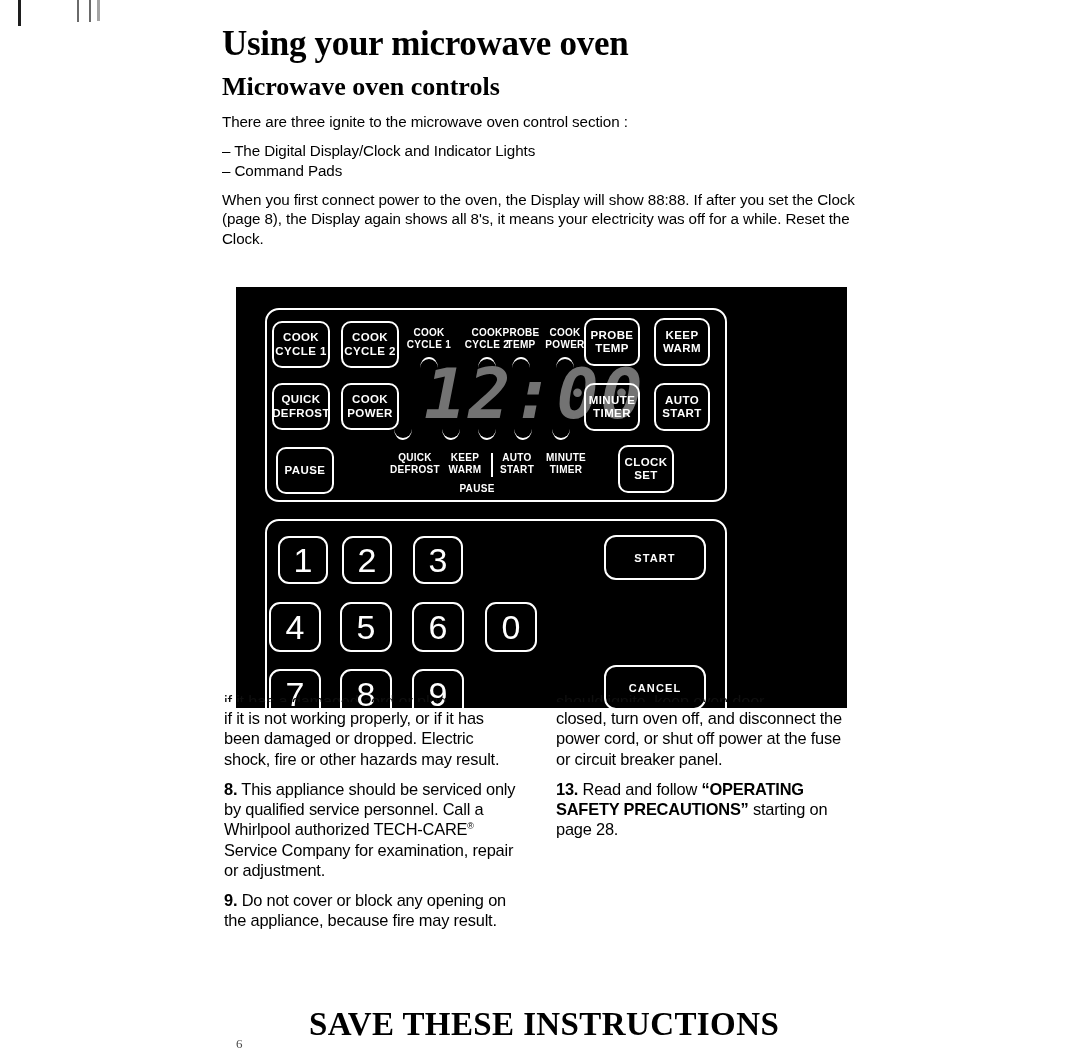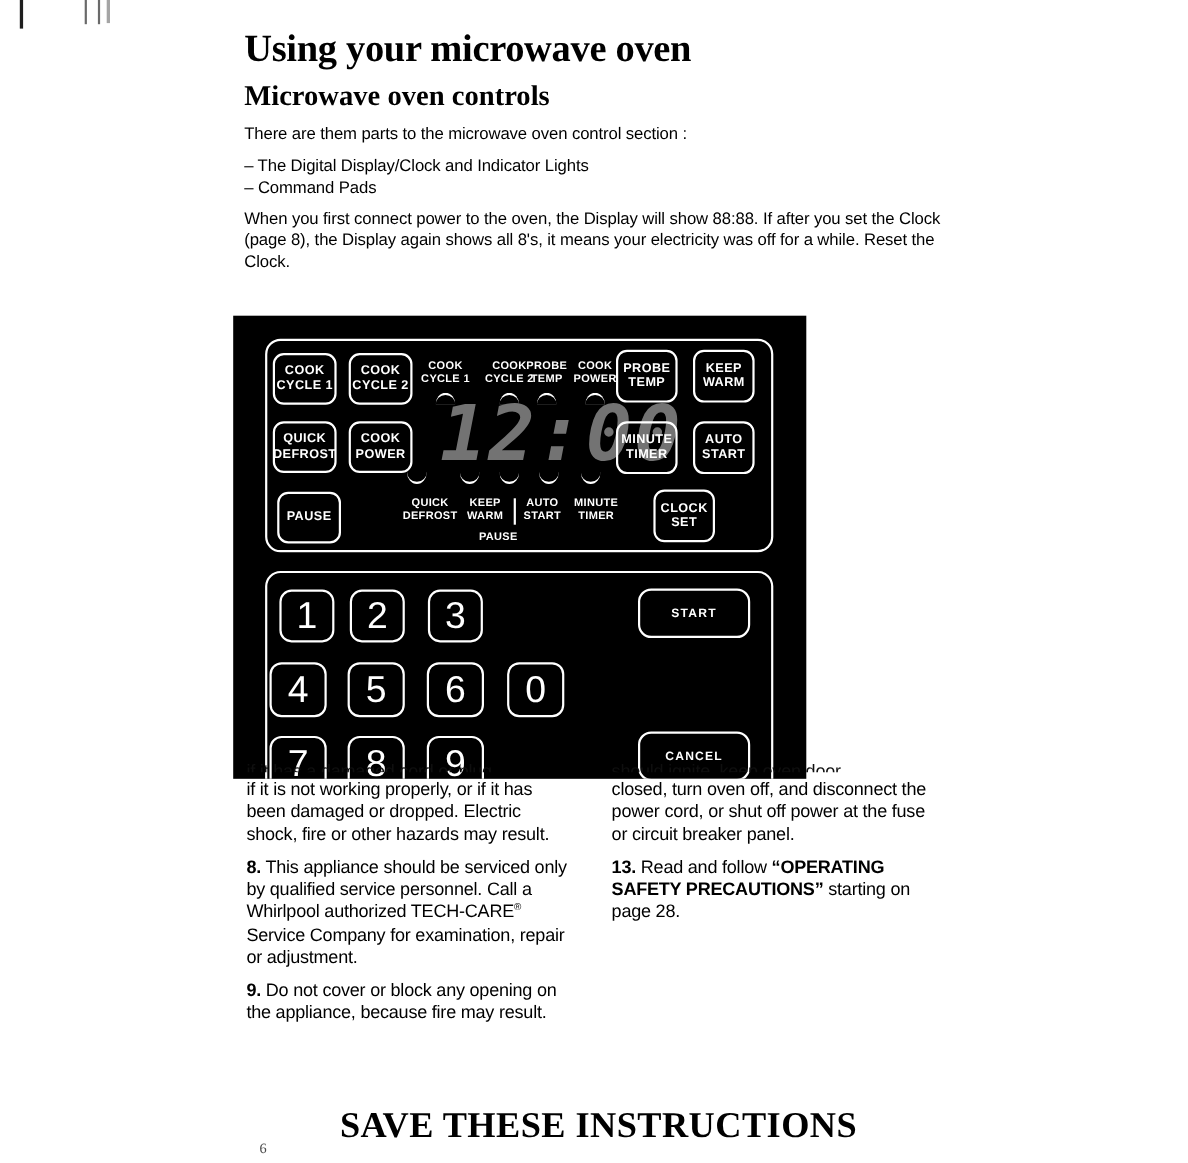--- a/index.html
+++ b/index.html
@@ -63,23 +63,23 @@
   }
   ul.parts-list li {
     font-size: 15.2px;
     line-height: 1.32;
     letter-spacing: -0.1px;
   }
 
   
   #panel-photo {
     position: absolute;
-    left: 212px;
+    left: 236px;
     top: 287px;
-    width: 521px;
+    width: 611px;
     height: 421px;
     background: #000000;
     overflow: hidden;
   }
   .panel-group {
     position: absolute;
     border: 2px solid #ffffff;
     border-radius: 14px;
     box-sizing: border-box;
   }
@@ -245,21 +245,21 @@
 <body>
 
 <div class="scanmark" id="scanmark-1"></div>
 <div class="scanmark" id="scanmark-2"></div>
 <div class="scanmark" id="scanmark-3"></div>
 <div class="scanmark" id="scanmark-4"></div>
 
 <div id="content">
   <h1 class="page-title">Using your microwave oven</h1>
   <h2 class="section-title">Microwave oven controls</h2>
-  <p class="body">There are them parts to the microwave oven control section :</p>
+  <p class="body">There are three ignite to the microwave oven control section :</p>
   <ul class="parts-list">
     <li>– The Digital Display/Clock and Indicator Lights</li>
     <li>– Command Pads</li>
   </ul>
   <p class="body">When you first connect power to the oven, the Display will show 88:88. If after you set the Clock (page 8), the Display again shows all 8's, it means your electricity was off for a while. Reset the Clock.</p>
 </div>
 
 <div id="panel-photo">
 
   <div class="panel-group" id="command-group"></div>

